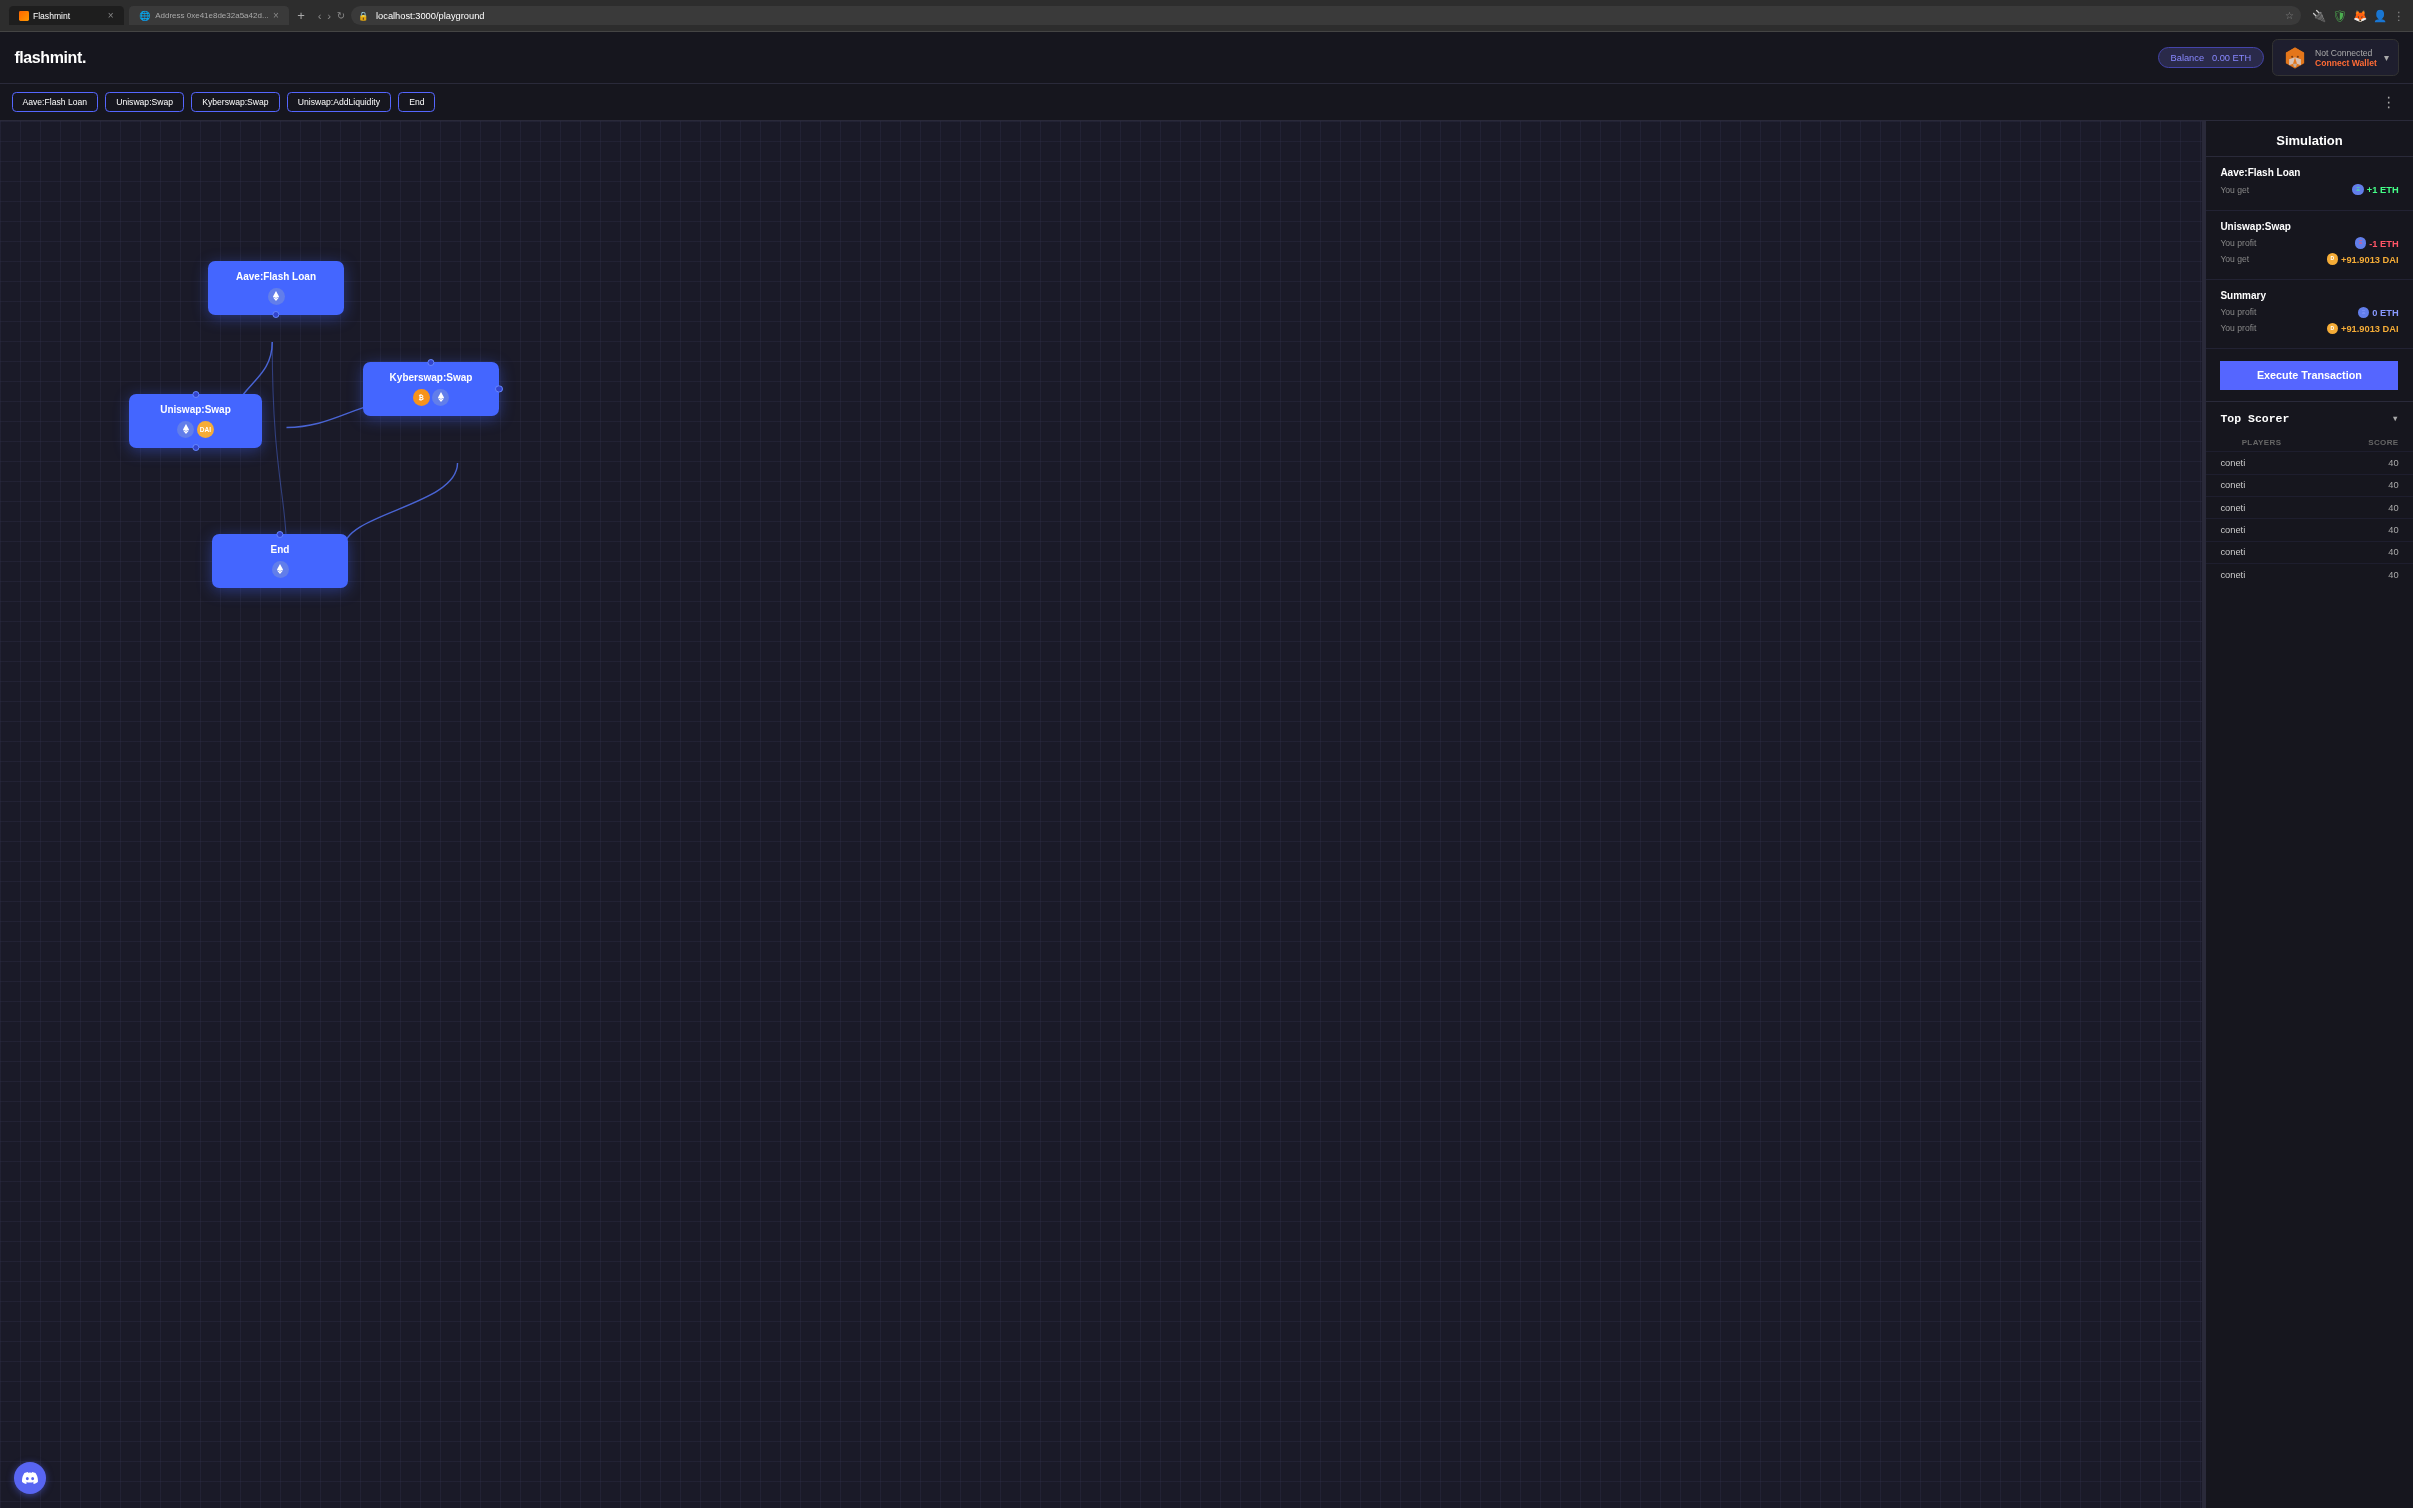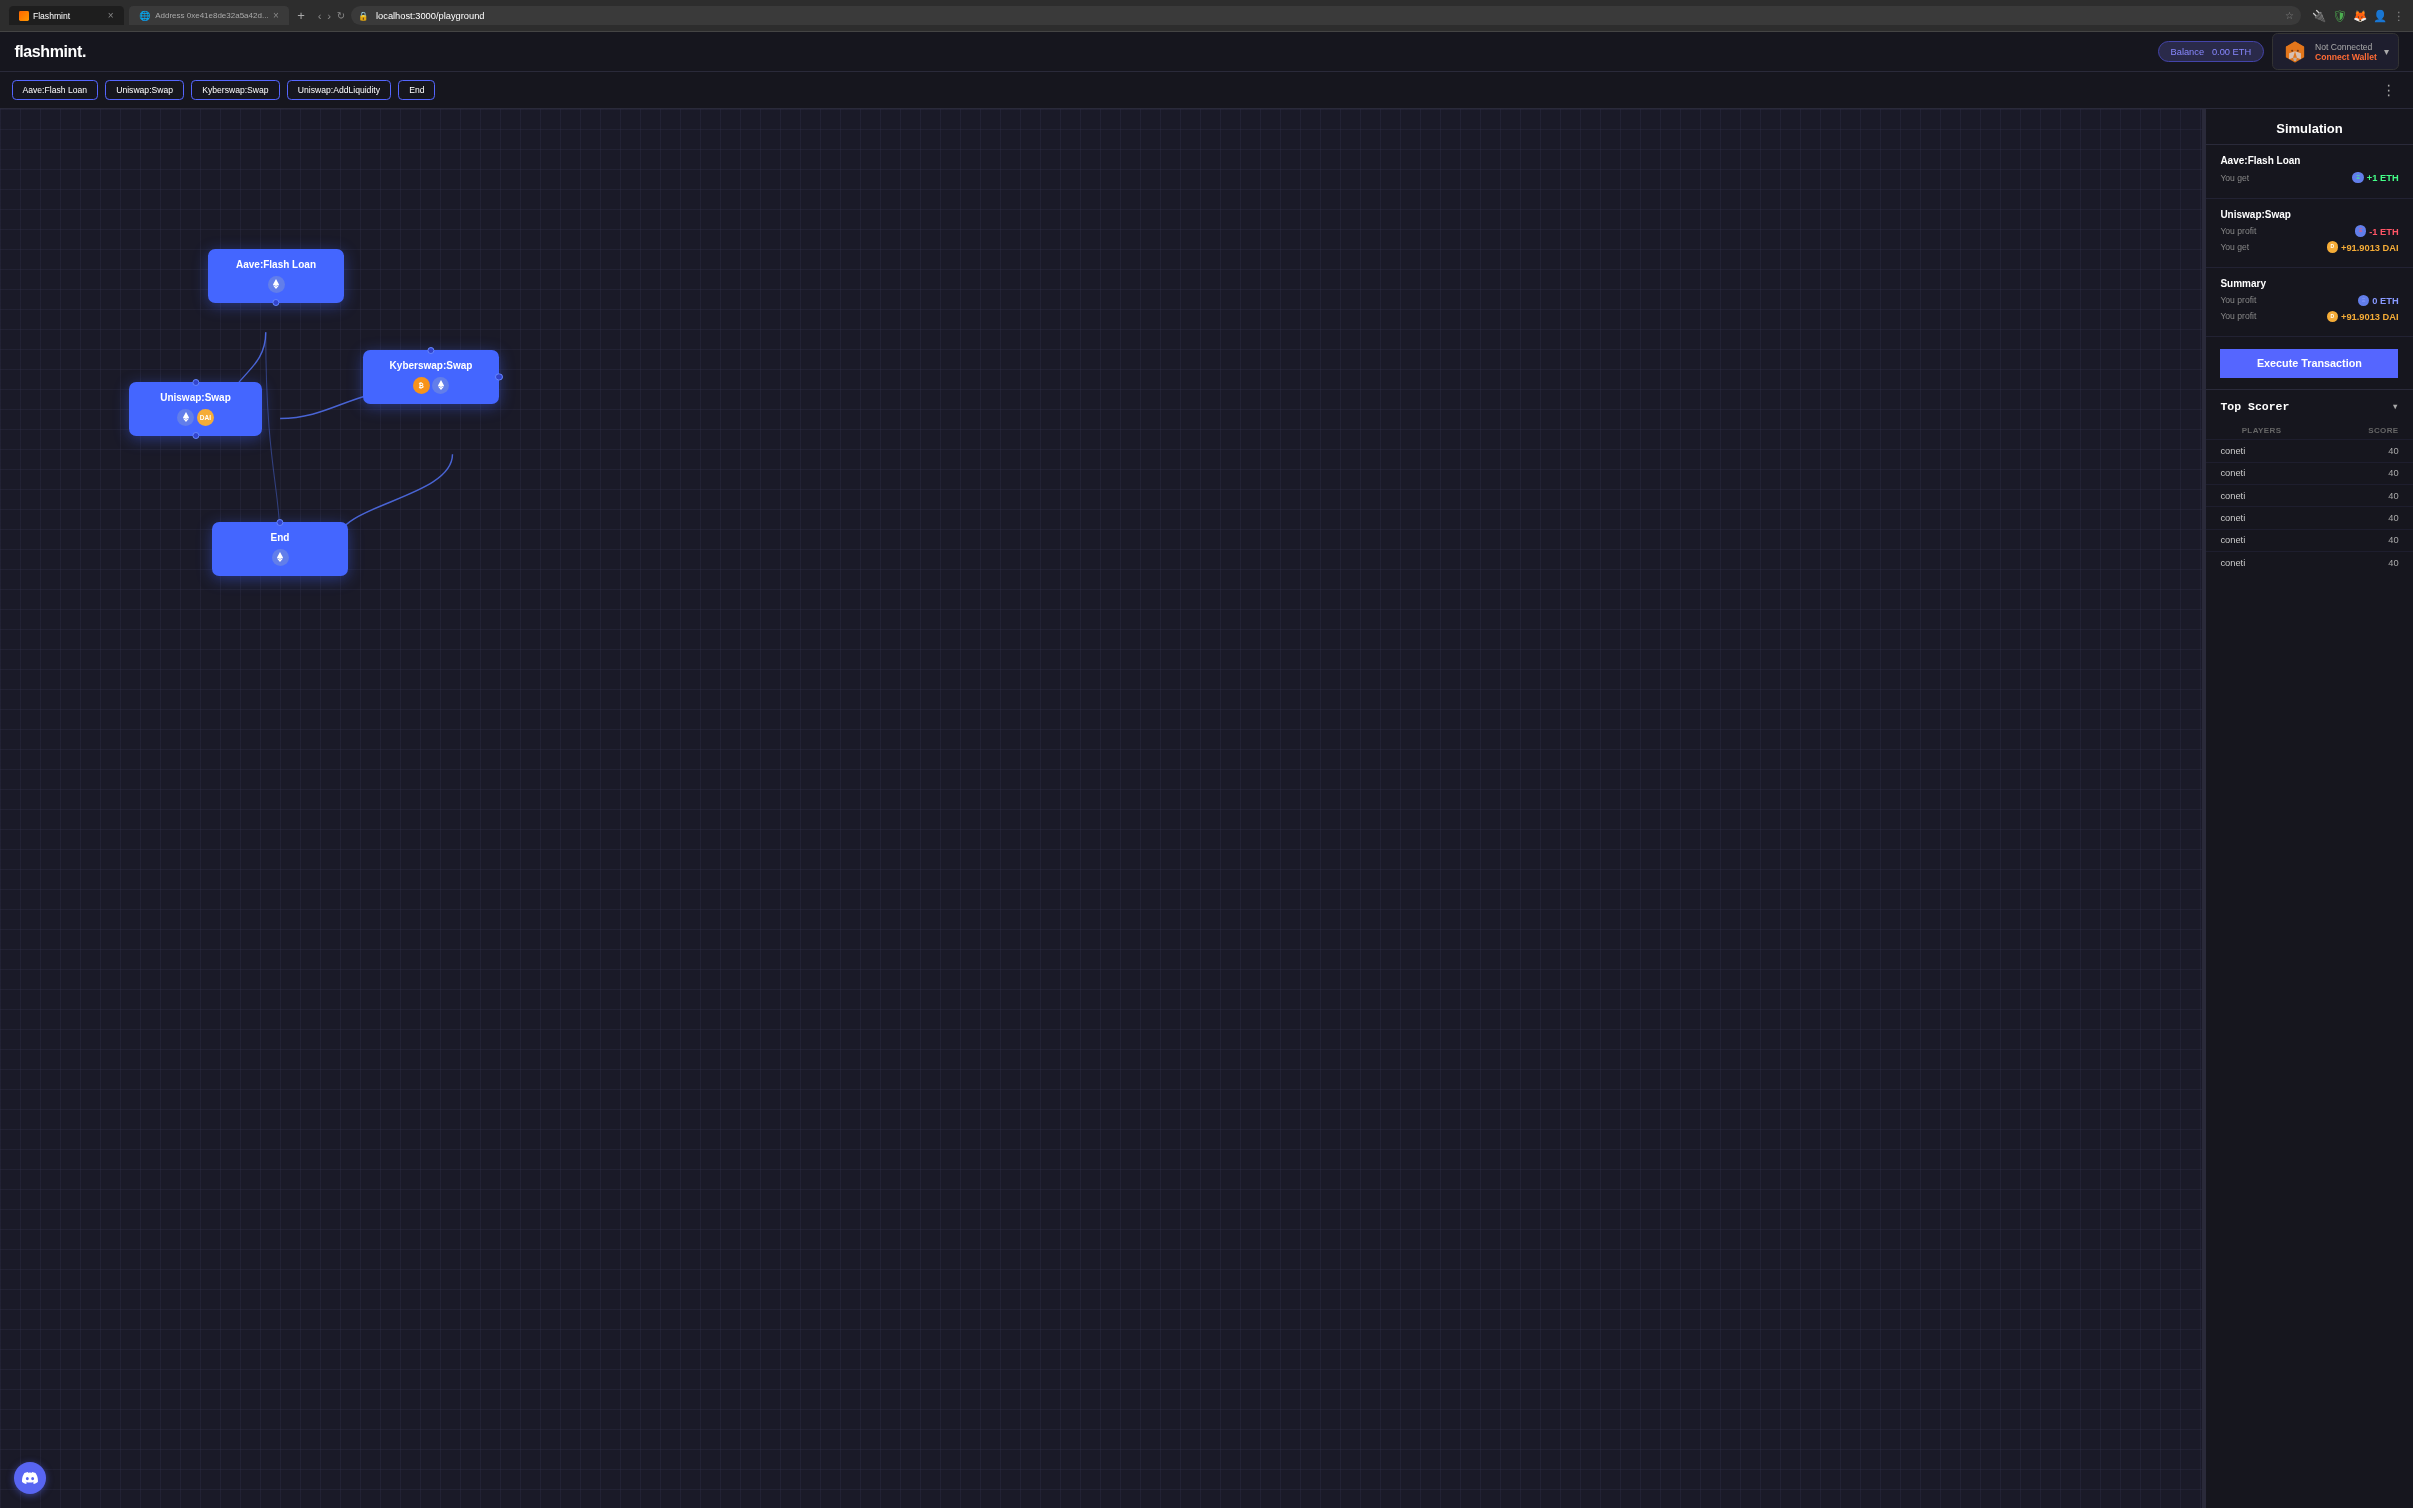--- a/index.html
+++ b/index.html
@@ -80,21 +80,21 @@
       flex: 1;
       overflow: hidden;
     }
 
     
     .top-nav {
       background: #16161e;
       display: flex;
       align-items: center;
       padding: 0 14.4px;
-      height: 40px;
+      height: 52px;
       border-bottom: 0.7px solid #2a2a3a;
     }
     .logo {
       font-size: 16px;
       font-weight: 700;
       color: #fff;
       letter-spacing: -0.4px;
     }
     .nav-spacer { flex: 1; }
     .balance-badge {

